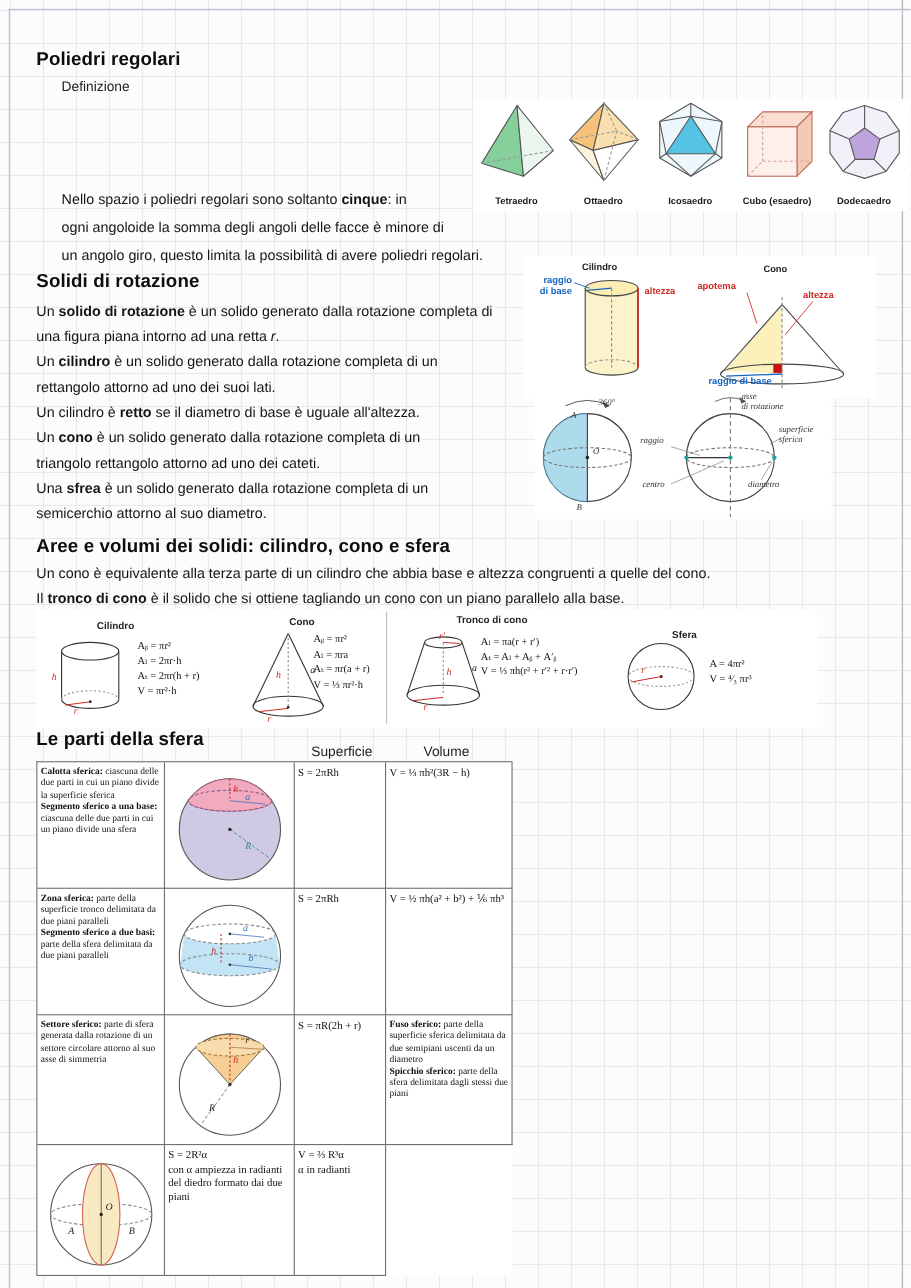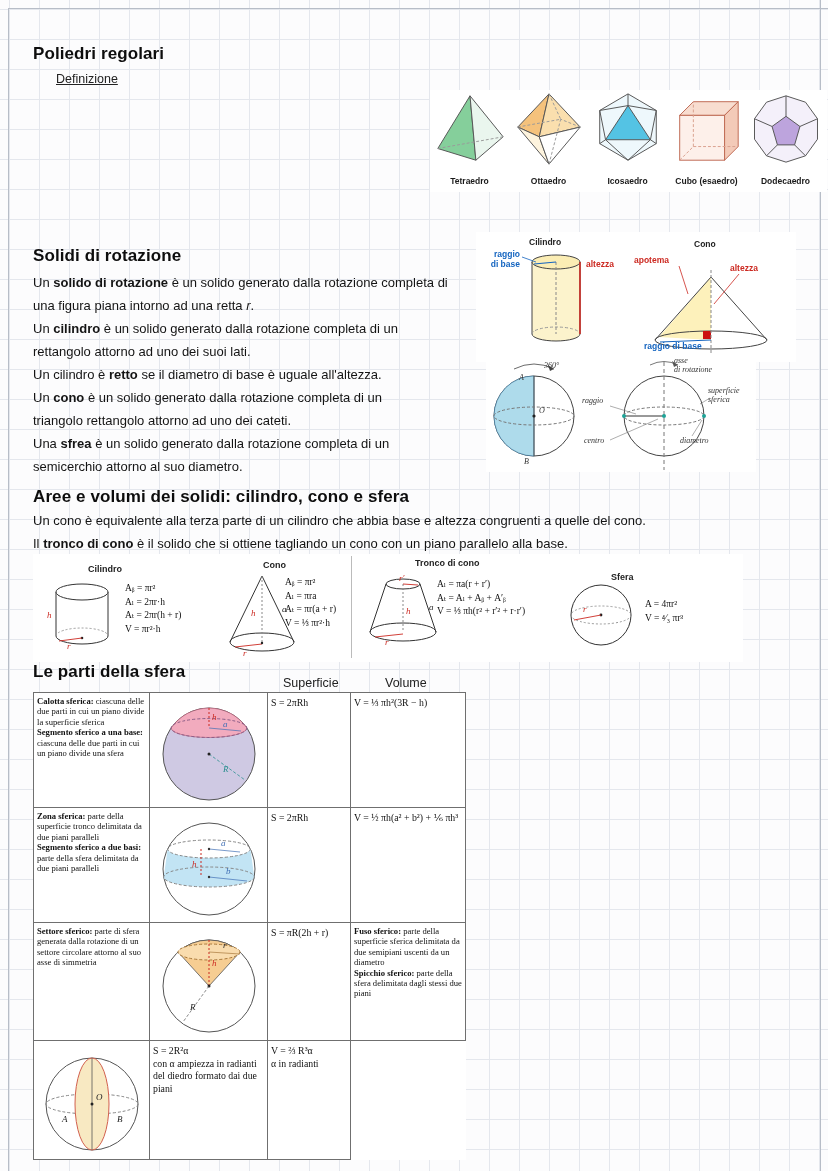--- a/index.html
+++ b/index.html
@@ -7,21 +7,21 @@
   body { font-family:"Liberation Sans","DejaVu Sans",sans-serif; color:#1b1b1b; background:#fff; }
   .page { position:relative; width:828px; height:1171px; overflow:hidden;
     background-color:#fcfcfd;
     background-image:
       linear-gradient(to right, #e4e7ed 1px, transparent 1px),
       linear-gradient(to bottom, #e4e7ed 1px, transparent 1px);
     background-size:30px 30px; background-position:9px 9px;padding-left:24px; }
   .abs { position:absolute; }
   .border-line { background:#b7bdc7; }
   .h1 { font-weight:bold; font-size:17px; color:#0d0d0d; letter-spacing:.1px; }
-  .sub { font-size:12.5px; color:#222;text-decoration:underline; }
+  .sub { font-size:12.5px; color:#222; }
   .body-text { font-size:13px; white-space:pre-line; color:#141414; }
   .lh26 { line-height:25.5px; } .lh23 { line-height:23px; }
   .b { font-weight:bold; } .i { font-style:italic; }
   .whitepatch { background:#fff; }
   .poly-item { width:79px; text-align:center; }
   .poly-label { font-weight:bold; font-size:8.5px; margin-top:4px; color:#1a1a1a; }
   .diagram-label { position:absolute; font-weight:bold; font-size:8.5px; line-height:9.5px; white-space:pre-line; }
   .red { color:#cc2a22; } .blue { color:#1565c0; }
   .hand { position:absolute; font-family:"Liberation Serif","DejaVu Serif",serif; font-style:italic;
           font-size:8px; line-height:9px; color:#333; white-space:pre-line; }
@@ -44,20 +44,23 @@
 <body>
 
 <div class="page">
 
   <div class="abs border-line" style="left:8px;top:8px;right:0;height:1px;"></div>
   <div class="abs border-line" style="left:8px;top:8px;width:1px;bottom:0;"></div>
   <div class="abs border-line" style="left:820px;top:0;width:1px;bottom:0;"></div>
 
   <div class="abs h1" style="left:33px;top:44px;">Poliedri regolari</div>
   <div class="abs sub" style="left:56px;top:72px;">Definizione</div>
+  <div class="abs body-text lh26" style="left:56px;top:168px;width:430px;"><span>Nello spazio i poliedri regolari sono soltanto </span><span class="b">cinque</span><span>: in
+ogni angoloide la somma degli angoli delle facce è minore di
+un angolo giro, questo limita la possibilità di avere poliedri regolari.</span></div>
 
   <div class="abs whitepatch" style="left:430px;top:90px;width:397px;height:102px;display:flex;">
     <div class="poly-item">
       <svg width="76" height="78" viewBox="0 0 76 80">
         <polygon points="38,6 5,60 44,72" fill="#85cf9b" stroke="#555" stroke-linejoin="round"></polygon>
         <polygon points="38,6 44,72 72,48" fill="#eaf6ee" stroke="#555" stroke-linejoin="round"></polygon>
         <line x1="5" y1="60" x2="72" y2="48" stroke="#999" stroke-dasharray="3,2"></line>
       </svg>
       <div class="poly-label">Tetraedro</div>
     </div>

